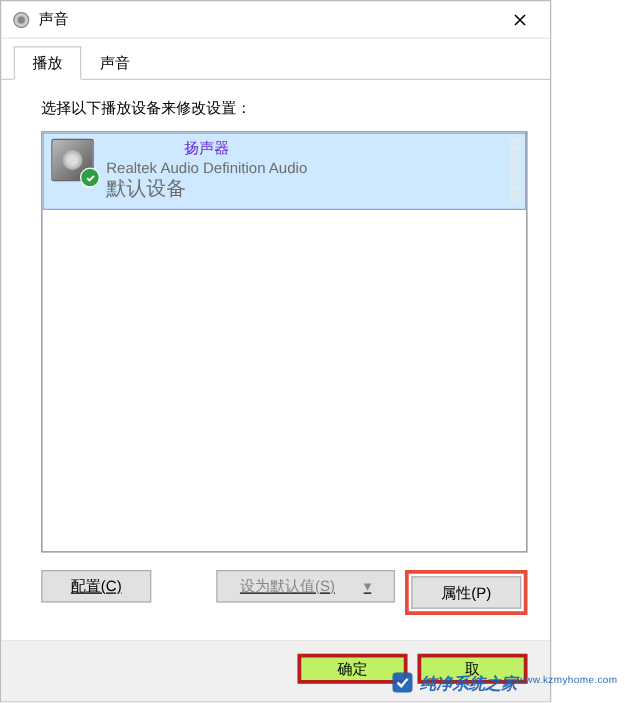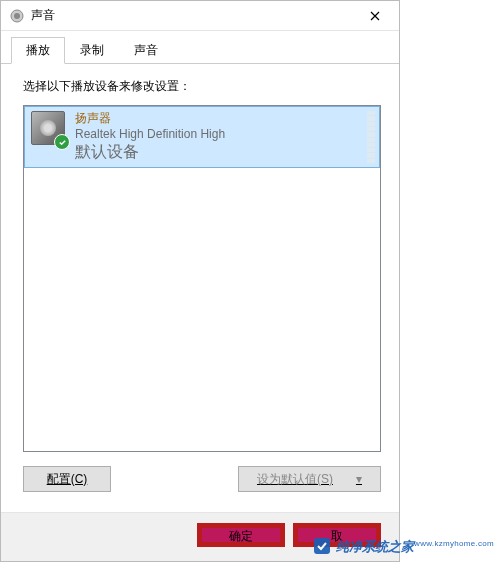--- a/index.html
+++ b/index.html
@@ -1,60 +1,60 @@
 <!DOCTYPE html>
 <html><head>
 <meta charset="utf-8">
 <style>
 * { box-sizing: border-box; margin: 0; padding: 0; font-family: "Microsoft YaHei", "Segoe UI", sans-serif; }
 body { background: #fff; width: 500px; height: 562px; overflow: hidden; position: relative; }
 
-.window { width: 400px; height: 562px; border: 1px solid #bbb; background: #fff; display: flex; flex-direction: column; }
+.window { width: 441px; height: 562px; border: 1px solid #bbb; background: #fff; display: flex; flex-direction: column; }
 
 .titlebar { height: 30px; display: flex; align-items: center; padding: 0 2px 0 8px; border-bottom: 1px solid #e5e5e5; }
 .titlebar-icon { width: 16px; height: 16px; margin-right: 6px; }
 .titlebar-text { font-size: 12px; flex: 1; color: #000; }
 .titlebar-close { width: 45px; height: 28px; display: flex; align-items: center; justify-content: center; }
 .titlebar-close svg { width: 10px; height: 10px; }
 
 .tabs { display: flex; padding-left: 10px; margin-top: 6px; border-bottom: 1px solid #ccc; }
 .tab { padding: 4px 14px; font-size: 12px; color: #000; border: 1px solid transparent; margin-bottom: -1px; cursor: pointer; }
 .tab.active { border: 1px solid #ccc; border-bottom: 1px solid #fff; background: #fff; }
 .tab:not(.active) { background: transparent; }
 
-.content { padding: 14px 18px 10px 22px; flex: 1; display: flex; flex-direction: column; }
+.content { padding: 14px 18px 10px 32px; flex: 1; display: flex; flex-direction: column; }
 .instruction { font-size: 12px; color: #000; margin-bottom: 10px; }
 
 .device-list { flex: 1; border: 1px solid #828790; background: #fff; overflow-y: auto; margin-bottom: 14px; }
 .device-item { display: flex; padding: 4px 6px; background: #cde8ff; border: 1px solid #7ab0e0; position: relative; }
 .device-icon-wrap { width: 36px; height: 36px; position: relative; margin-right: 8px; flex-shrink: 0; }
 .device-icon { width: 34px; height: 34px; background: linear-gradient(135deg, #bbb 0%, #888 50%, #555 100%); border: 1px solid #666; border-radius: 2px; display: flex; align-items: center; justify-content: center; }
 .device-icon-inner { width: 16px; height: 16px; border-radius: 50%; background: radial-gradient(circle, #ddd 30%, #888 100%); }
 .check-badge { position: absolute; bottom: -3px; right: -3px; width: 16px; height: 16px; border-radius: 50%; background: #2ea043; border: 1px solid #fff; display: flex; align-items: center; justify-content: center; }
 .check-badge svg { width: 9px; height: 9px; }
 .device-info { display: flex; flex-direction: column; justify-content: center; }
-.device-name { font-size: 12px; color: #a16207; line-height: 1.3; }
+.device-name { font-size: 12px; color: #6d28d9; line-height: 1.3; text-align: center; }
 .device-desc { font-size: 12px; color: #6d6d6d; line-height: 1.3; }
 .device-status { font-size: 16px; color: #6d6d6d; line-height: 1.3; }
 .level-meter { position: absolute; right: 4px; top: 4px; bottom: 4px; width: 8px; display: flex; flex-direction: column-reverse; gap: 1px; }
 .level-bar { flex: 1; background: #dfe9f0; }
 
 .bottom-buttons { display: flex; gap: 8px; margin-bottom: 10px; text-decoration: underline; }
 .btn { height: 26px; font-size: 12px; background: #e1e1e1; border: 1px solid #adadad; padding: 0 18px; cursor: pointer; display: inline-flex; align-items: center; justify-content: center; }
 .btn.disabled { color: #888; cursor: default; gap: 19px; }
 .spacer { flex: 1; }
 .btn-config { min-width: 88px; }
 .btn-default { min-width: 128px; }
 .btn-props { min-width: 88px; }
 
 .highlight-box { border: 3px solid #e74c3c; padding: 2px; }
 .highlight-box .btn { border: 1px solid #adadad; }
 
 .dialog-buttons { display: flex; gap: 8px; padding: 10px 18px 14px 18px; justify-content: flex-end; border-top: 1px solid #e5e5e5; background: #f0f0f0; }
-.dlg-btn { height: 24px; min-width: 88px; font-size: 12px; background: #be185d; border: 5px solid #b91c1c; cursor: pointer; }
+.dlg-btn { height: 24px; min-width: 88px; font-size: 12px; background: #bef264; border: 3px solid #b91c1c; cursor: pointer; }
 
 .watermark { position: absolute; right: 6px; bottom: 6px; display: flex; align-items: center; gap: 4px; opacity: 0.92; }
 .wm-icon { width: 20px; height: 20px; }
 .wm-text { display: flex; line-height: 1; }
 .wm-main { font-size: 13px; font-weight: bold; font-style: italic; color: #1a5fb4; }
 .wm-sub { font-size: 8px; color: #1a5fb4; letter-spacing: 0.3px; }
 
 .chevron { margin-left: 4px; }
 </style>
 </head>
@@ -72,42 +72,41 @@
     <span class="titlebar-text">声音</span>
     <div class="titlebar-close">
       <svg viewBox="0 0 10 10">
           <path d="M1 1 L9 9 M9 1 L1 9" stroke="#000" stroke-width="1.2"></path>
         </svg>
     </div>
   </div>
 
   <div class="tabs">
     <div class="tab active"><span>播放</span></div>
-    <div class="tab"><span>录制</span></div>
     <div class="tab"><span>声音</span></div>
   </div>
 
   <div class="content">
     <div class="instruction">选择以下播放设备来修改设置：</div>
 
     <div class="device-list">
       <div class="device-item">
         <div class="device-icon-wrap">
           <div class="device-icon">
             <div class="device-icon-inner"></div>
           </div>
           <div class="check-badge">
             <svg viewBox="0 0 10 10">
                 <path d="M2 5 L4 7 L8 3" stroke="#fff" stroke-width="1.6" fill="none"></path>
               </svg>
           </div>
         </div>
         <div class="device-info">
           <div class="device-name">扬声器</div>
-          <div class="device-desc">Realtek High Definition High</div>
+          <div class="device-desc">Realtek Audio Definition Audio</div>
           <div class="device-status">默认设备</div>
         </div>
         <div class="level-meter">
           <div class="level-bar"></div>
             <div class="level-bar"></div>
             <div class="level-bar"></div>
             <div class="level-bar"></div>
             <div class="level-bar"></div>
             <div class="level-bar"></div>
             <div class="level-bar"></div>
@@ -120,20 +119,25 @@
 
     <div class="bottom-buttons">
       <button class="btn btn-config">
           <span>配置(C)</span>
         </button>
       <div class="spacer"></div>
       <button class="btn btn-default disabled">
         <span>设为默认值(S)</span>
         <span class="chevron">▾</span>
       </button>
+      <span class="highlight-box">
+        <button class="btn btn-props">
+            <span>属性(P)</span>
+          </button>
+      </span>
     </div>
   </div>
 
   <div class="dialog-buttons">
     <button class="dlg-btn"><span>确定</span></button>
     <button class="dlg-btn"><span>取</span></button>
   </div>
 
 </div>
 

